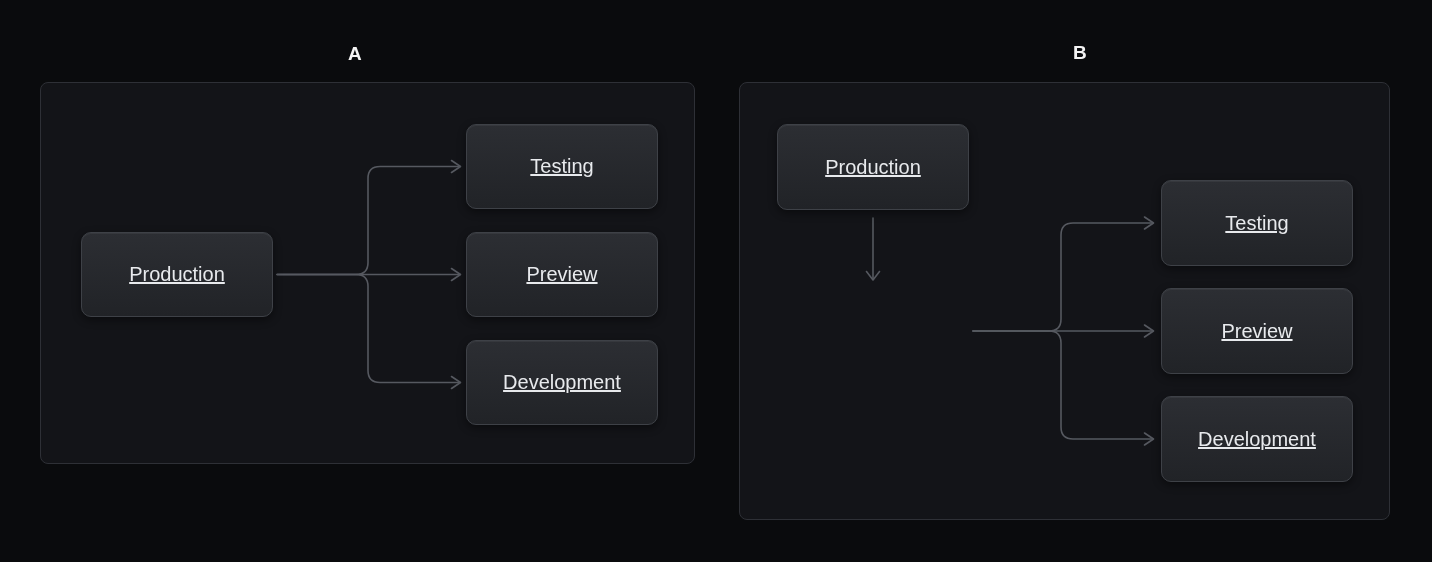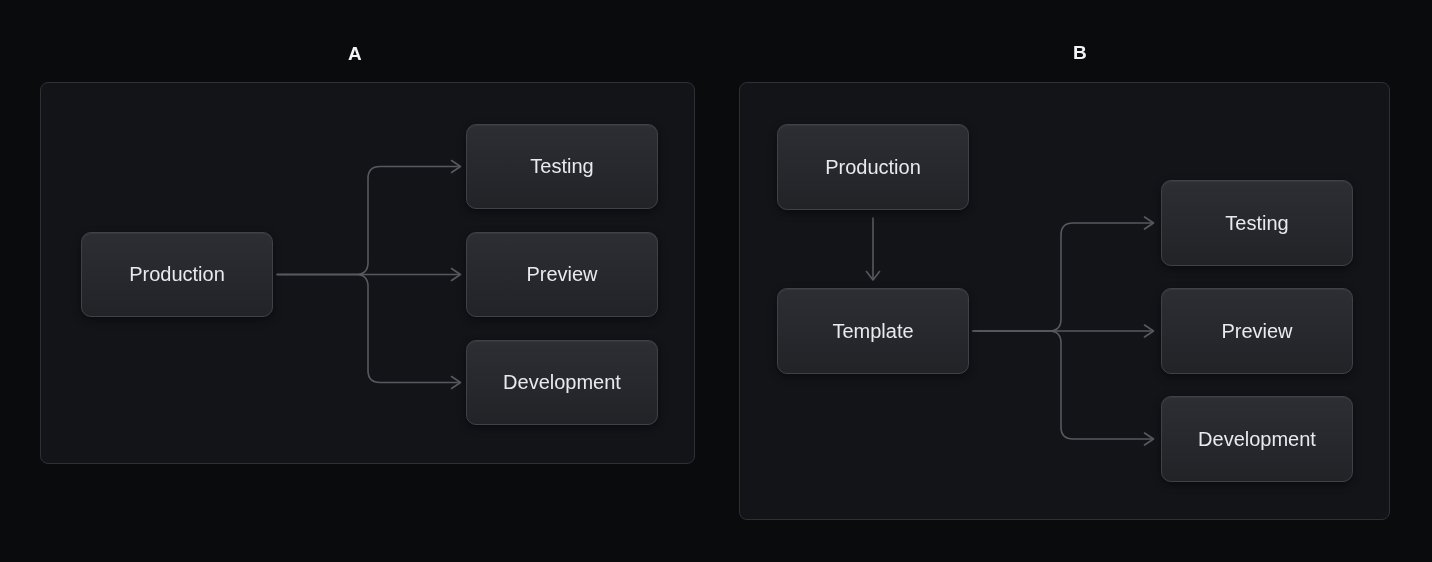--- a/index.html
+++ b/index.html
@@ -52,20 +52,21 @@
     display: flex;
     align-items: center;
     justify-content: center;
     background: linear-gradient(180deg, var(--box-bg-top, #2c2e33) 0%, var(--box-bg-bottom, #212327) 100%);
     border: 1px solid var(--box-border, #3e4147);
     border-radius: 10px;
     box-shadow: inset 0 1px 0 rgba(255,255,255,0.05), 0 3px 8px rgba(0,0,0,0.45);
     color: var(--box-text, #e8eaed);
     font-size: 20px;
     white-space: nowrap;
+    text-decoration: underline;
   }
 
   
   .a-production  { left: 40px;  top: 149px; width: 192px; height: 85px; }
   .a-testing     { left: 425px; top: 41px;  width: 192px; height: 85px; }
   .a-preview     { left: 425px; top: 149px; width: 192px; height: 85px; }
   .a-development { left: 425px; top: 257px; width: 192px; height: 85px; }
 
   
   .b-production  { left: 37px;  top: 41px;  width: 192px; height: 86px; }
@@ -123,23 +124,20 @@
       <path class="edge" d="M 233 248 H 309 Q 321 248 321 260 V 344 Q 321 356 333 356 H 413"></path>
 
       <path class="edge" d="M 404.5 134 L 413.5 140 L 404.5 146"></path>
       <path class="edge" d="M 404.5 242 L 413.5 248 L 404.5 254"></path>
       <path class="edge" d="M 404.5 350 L 413.5 356 L 404.5 362"></path>
     </svg>
 
     <div class="node b-production">
       <span>Production</span>
     </div>
-    <div class="node b-template">
-      <span>Template</span>
-    </div>
     <div class="node b-testing">
       <span>Testing</span>
     </div>
     <div class="node b-preview">
       <span>Preview</span>
     </div>
     <div class="node b-development">
       <span>Development</span>
     </div>
   </section>

